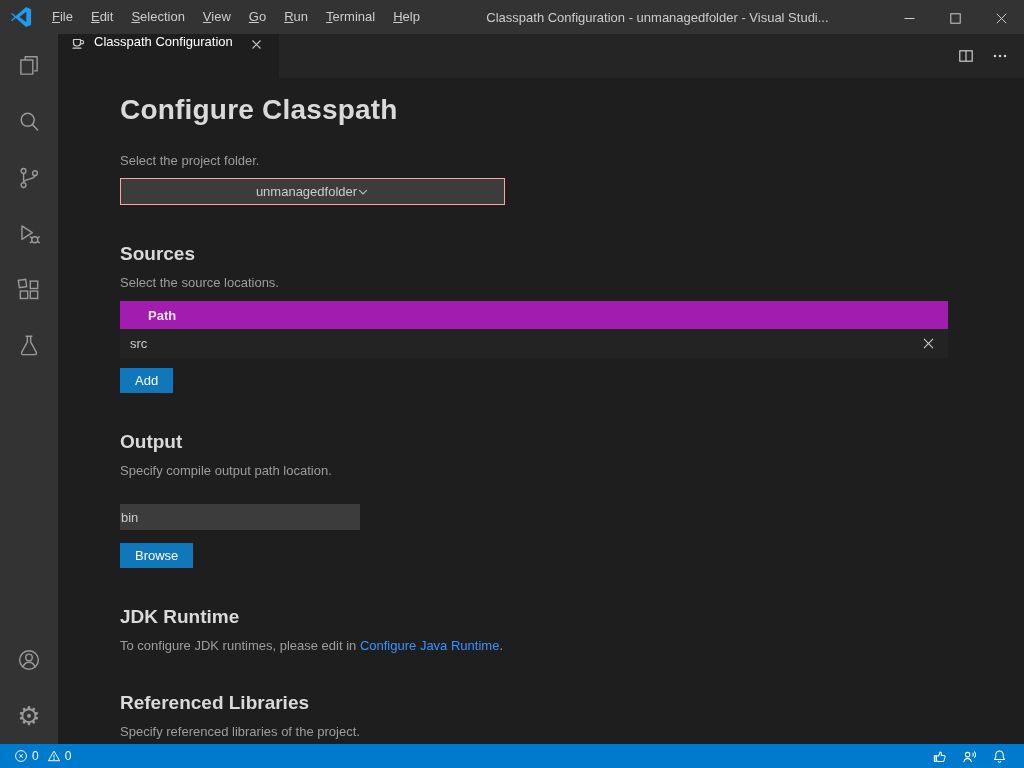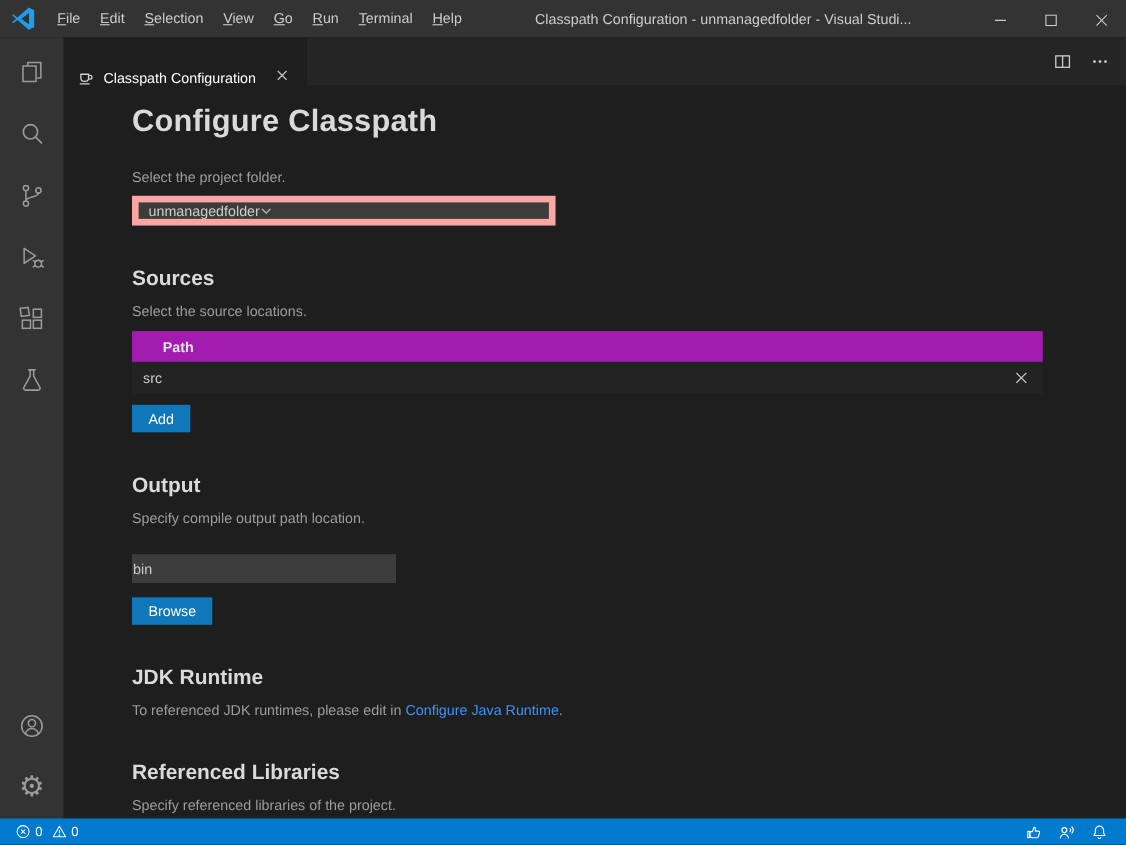--- a/index.html
+++ b/index.html
@@ -32,31 +32,31 @@
 
   .activitybar{width:58px;flex:none;background:var(--activitybar-bg);display:flex;flex-direction:column;align-items:center;padding-top:4px}
   .ab-item{width:58px;height:56px;display:flex;align-items:center;justify-content:center;color:#9a9a9a;cursor:pointer}
   .ab-bottom{margin-top:auto}
   .gear-glyph{font-size:26px;line-height:1;font-family:"DejaVu Sans",sans-serif}
 
   .editor{flex:1;display:flex;flex-direction:column;min-width:0;background:var(--editor-bg)}
 
   
   .tabbar{height:44px;flex:none;background:var(--tabbar-bg);display:flex;align-items:stretch}
-  .tab{background:var(--editor-bg);display:flex;align-items:flex-end;gap:8px;padding:0 12px;color:#ffffff;font-size:13px;min-width:214px;cursor:pointer;border-right:1px solid #252526}
+  .tab{background:var(--editor-bg);display:flex;align-items:flex-start;gap:8px;padding:0 12px;color:#ffffff;font-size:13px;min-width:214px;cursor:pointer;border-right:1px solid #252526}
   .tab-label{white-space:nowrap}
   .tab-close{display:flex;align-items:center;justify-content:center;width:20px;height:20px;margin-left:6px;color:#c5c5c5;border-radius:4px;cursor:pointer}
   .tab-actions{margin-left:auto;display:flex;align-items:center;gap:6px;padding-right:10px;color:#cccccc}
   .tab-action{width:28px;height:28px;display:flex;align-items:center;justify-content:center;border-radius:4px;cursor:pointer}
 
   
   .content{flex:1;min-height:0;overflow:hidden;background:var(--editor-bg);padding:12px 20px 0 62px;color:#cccccc;font-size:13px}
   .page-title{font-size:28px;font-weight:700;color:#dadada;margin:4px 0 0 0;letter-spacing:.2px}
   .field-label{color:#9d9d9d;margin-top:27px;line-height:16px}
-  .select{width:385px;height:27px;margin-top:9px;background:var(--input-bg);display:flex;align-items:center;justify-content:flex-start;padding:0 9px;color:#cccccc;cursor:pointer;border:6px solid #fca5a5}
+  .select{width:385px;height:27px;margin-top:9px;background:var(--input-bg);display:flex;align-items:center;justify-content:center;padding:0 9px;color:#cccccc;cursor:pointer;border:1px solid #fca5a5}
   .section-h2{font-size:19px;font-weight:700;color:#dadada;margin:38px 0 0 0}
   .desc{color:#9d9d9d;margin-top:10px;line-height:16px}
   .table{width:828px;margin-top:10px}
   .thead{height:28px;background:#a21caf;display:flex;align-items:center;padding:0 28px;font-weight:700;color:#e5e5e5}
   .trow{height:29px;background:#232324;display:flex;align-items:center;justify-content:space-between;padding:0 10px;color:#cccccc;cursor:default}
   .row-remove{display:flex;align-items:center;justify-content:center;width:20px;height:20px;color:#c5c5c5;border-radius:4px;cursor:pointer}
   .btn{display:block;margin-top:10px;background:var(--button);color:#ffffff;border:none;font:13px "Liberation Sans",sans-serif;padding:5px 15px;cursor:pointer}
   .btn.browse{margin-top:13px}
   .text-input{display:block;margin-top:25px;width:240px;height:26px;background:var(--input-bg);border:1px solid #3c3c3c;color:#cccccc;padding:0 0;font:13px "Liberation Sans",sans-serif;outline:none}
   .jdk-line{margin:10px 0 0 0;color:#9d9d9d;line-height:16px}
@@ -234,21 +234,21 @@
         </div>
         <button class="btn">Add</button>
 
         <h2 class="section-h2">Output</h2>
         <div class="desc">Specify compile output path location.</div>
         <input class="text-input" type="text" value="bin" style="">
         <button class="btn browse">Browse</button>
 
         <h2 class="section-h2">JDK Runtime</h2>
         <p class="jdk-line">
-          <span>To referenced JDK runtimes, please edit in </span><a class="link">Configure Java Runtime</a><span>.</span>
+          <span>To configure JDK runtimes, please edit in </span><a class="link">Configure Java Runtime</a><span>.</span>
         </p>
 
         <h2 class="section-h2">Referenced Libraries</h2>
         <div class="desc">Specify referenced libraries of the project.</div>
       </div>
     </div>
   </div>
 
   <div class="statusbar">
     <div class="sb-group">

